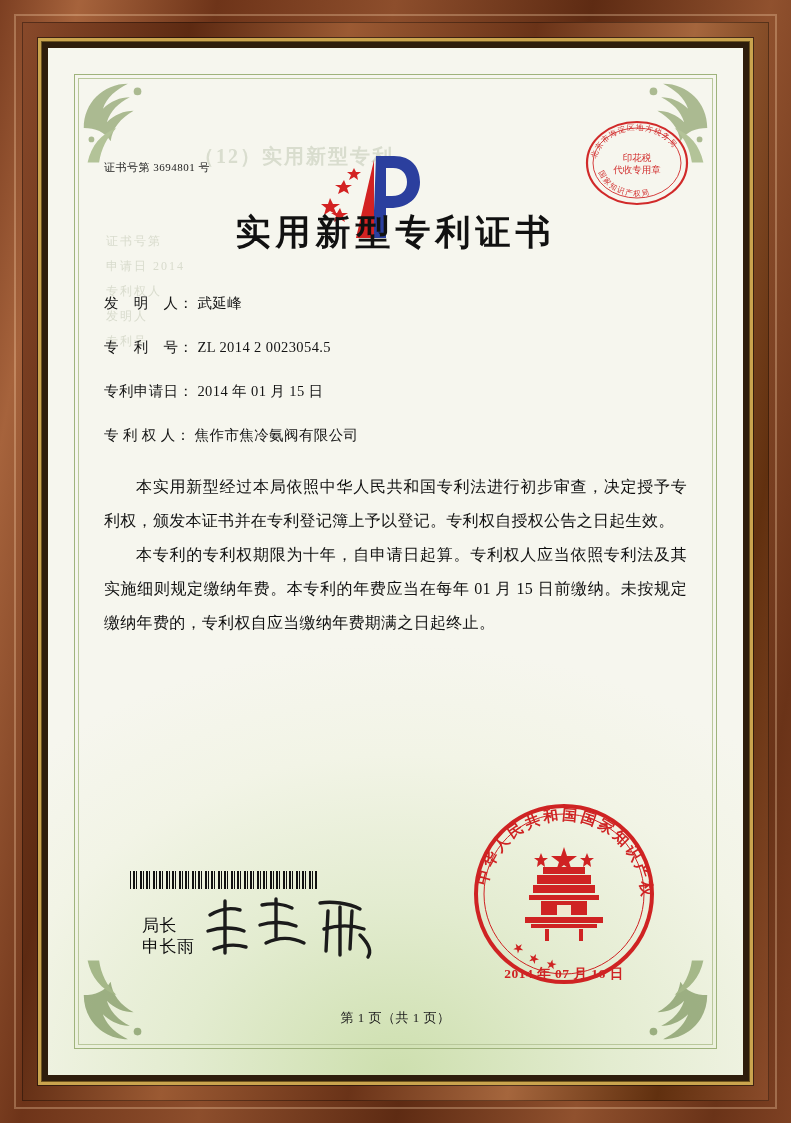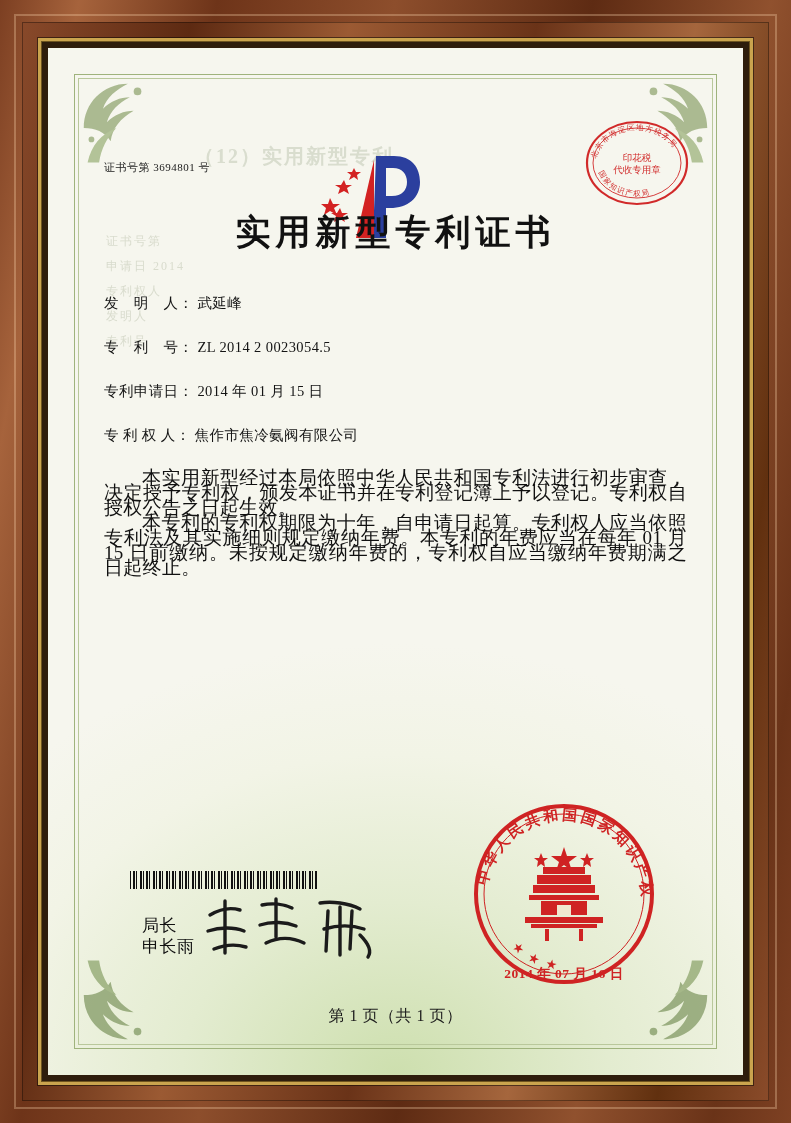--- a/index.html
+++ b/index.html
@@ -149,22 +149,22 @@
     color: #141414;
     margin-bottom: 25px;
     letter-spacing: 0.4px;
     white-space: nowrap;
   }
   .field-label { display: inline-block; }
   .field-value { display: inline-block; }
 
   .body-text {
     margin-top: 14px;
-    font-size: 19px;
-    line-height: 15px;
+    font-size: 16px;
+    line-height: 34px;
     color: #111;
     text-align: justify;
     letter-spacing: 0.3px;
   }
   .body-text p { margin: 0; text-indent: 2em; }
 
   
   .barcode {
     position: absolute;
     left: 82px; bottom: 186px;
@@ -206,21 +206,21 @@
     color: #cf2323;
     font-size: 13.5px;
     font-weight: bold;
     letter-spacing: 0.5px;
   }
 
   .page-foot {
     position: absolute;
     left: 0; right: 0; bottom: 48px;
     text-align: center;
-    font-size: 16px;
+    font-size: 13px;
     color: #1d1d1d;
     letter-spacing: 0.5px;
   }
 </style>
 </head>
 <body>
 
 <div class="frame-outer">
   <div class="frame-bevel-hi"></div>
   <div class="frame-inner-wood"></div>

